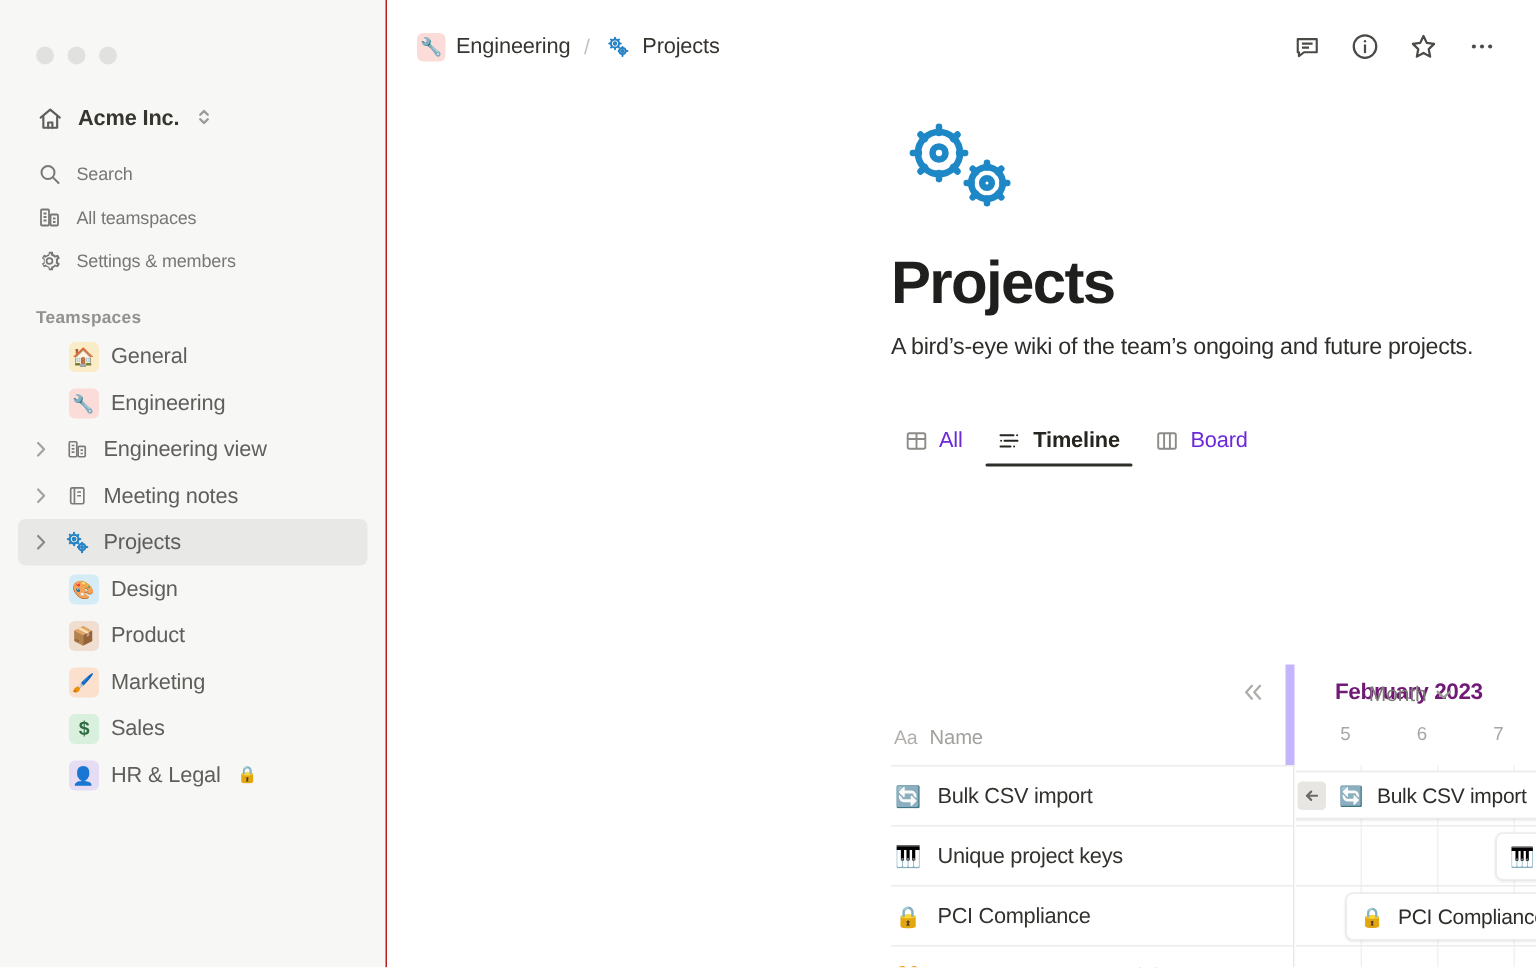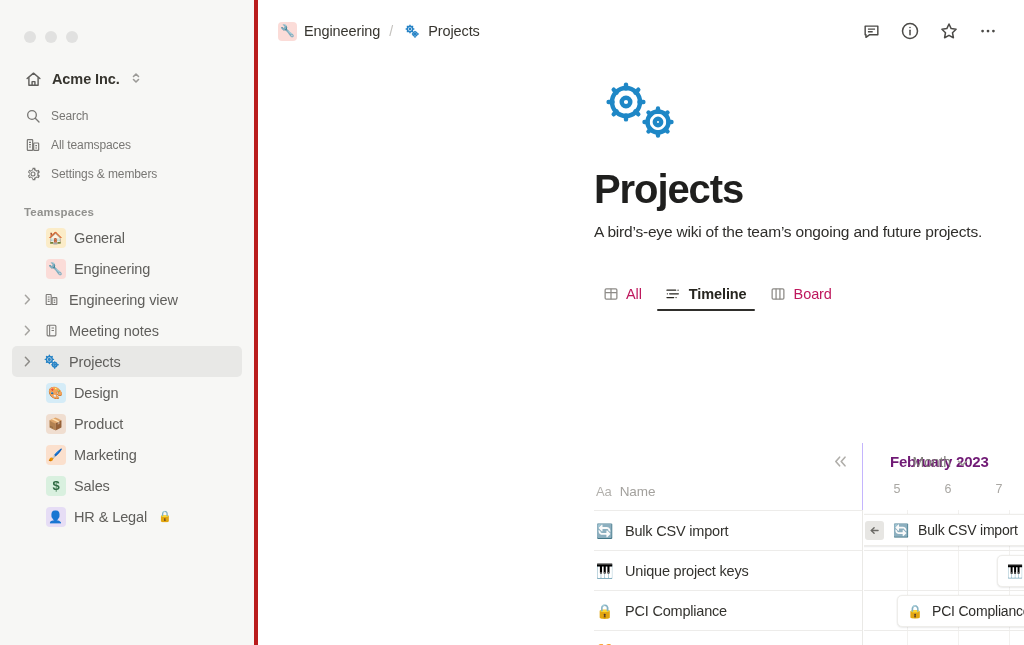--- a/index.html
+++ b/index.html
@@ -10,21 +10,21 @@
   }
   #app {
     position:relative; width:1024px; height:645px;
     display:flex; background:#ffffff; overflow:hidden;
   }
 
   
   #sidebar {
     width:258px; flex:0 0 258px; height:645px;
     background:#f7f7f5;
-    border-right:4px solid #b91c1c;
+    border-right:1px solid #b91c1c;
     position:relative; overflow:hidden;
     padding-top:0;
   }
   .traffic {
     display:flex; gap:9px; padding:31px 0 0 24px;
   }
   .traffic i {
     display:block; width:12px; height:12px; border-radius:50%;
     background:#e1e1e0;
   }
@@ -100,38 +100,38 @@
     color:#1f1f1e; letter-spacing:-1.1px; line-height:1.05;
   }
   .page-sub {
     margin:13px 0 0 336px; font-size:15.5px; color:#2f2e2b; letter-spacing:-.2px;
   }
 
   
   .tabs { margin:34px 0 0 336px; display:flex; align-items:flex-end; gap:7px; height:36px; }
   .tab {
     display:flex; align-items:center; gap:7px;
-    padding:0 8px 9px 8px; font-size:14.5px; color:#be185d;
+    padding:0 8px 9px 8px; font-size:14.5px; color:#6d28d9;
     letter-spacing:-.1px; position:relative;
   }
   .tab.active { color:#26251f; font-weight:700; }
   .tab.active:after {
     content:""; position:absolute; left:0; right:0; bottom:0;
     height:2.5px; background:#2f2e2b; border-radius:2px;
   }
   .tab .ti { width:17px; height:17px; display:flex; align-items:center; justify-content:center; }
 
   
   #timeline { position:absolute; left:336px; top:0; right:0; bottom:0; }
   .tl-wrap { position:absolute; left:0; top:363px; right:0; bottom:0; }
 
   .tl-head { position:relative; height:67px; }
   .tl-head-left {
     position:absolute; left:0; top:0; width:269px; height:67px;
-    border-right:1px solid #c4b5fd;
+    border-right:6px solid #c4b5fd;
   }
   .collapse {
     position:absolute; right:12px; top:8px; width:20px; height:20px;
     display:flex; align-items:center; justify-content:center; color:#b0aeaa; font-size:14px;
   }
   .name-head {
     position:absolute; left:2px; bottom:11px; display:flex; align-items:center; gap:8px;
     font-size:13.5px; color:#a3a19d; letter-spacing:-.1px;
   }
   .name-head .aa { font-size:13px; color:#b2b0ac; }

